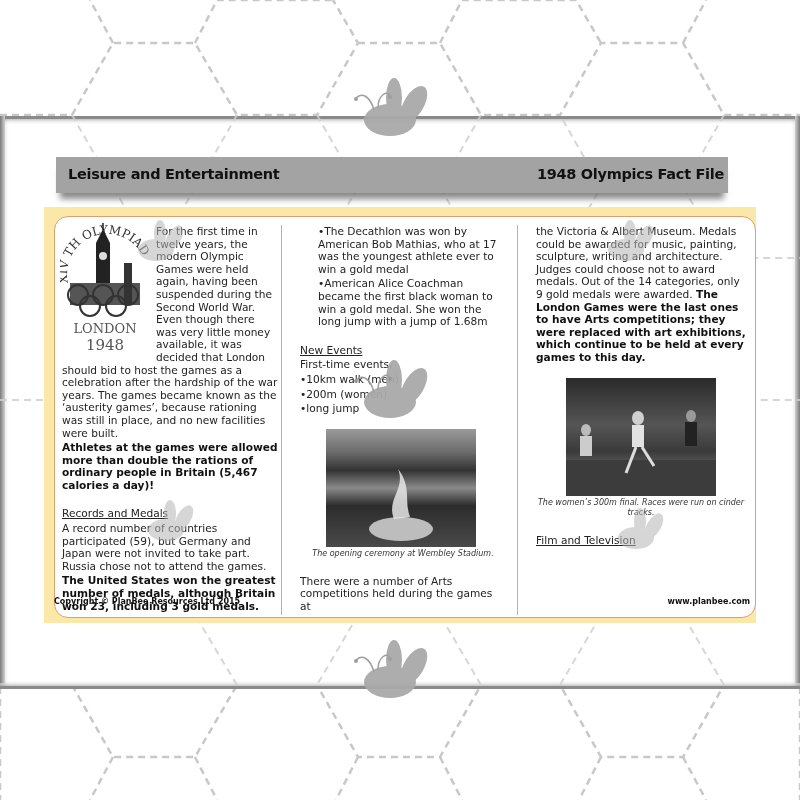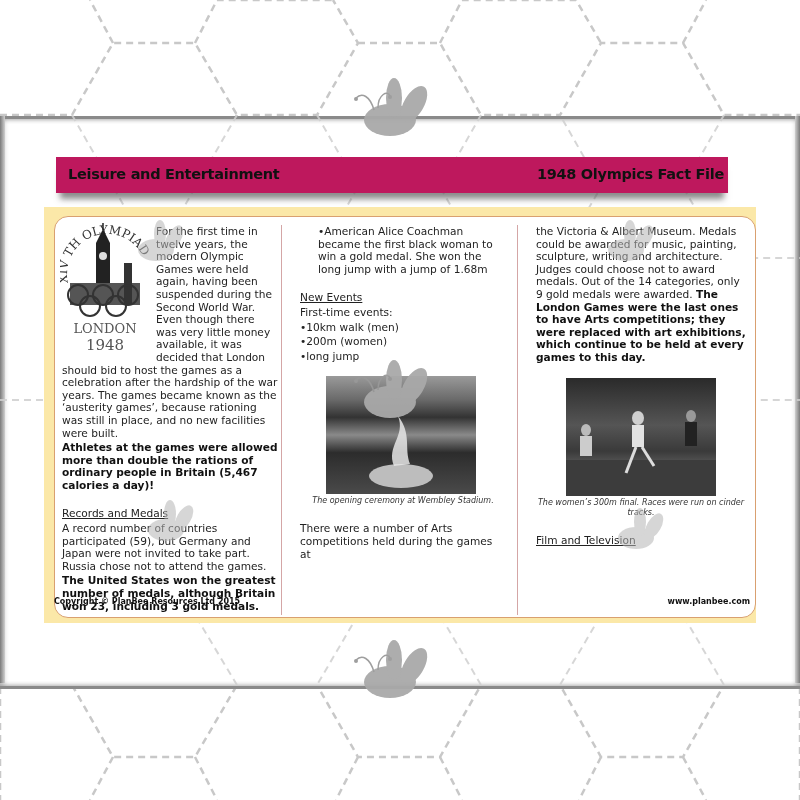--- a/index.html
+++ b/index.html
@@ -15,21 +15,21 @@
     border-top: 3px solid #8a8a8a;
     border-bottom: 3px solid #8a8a8a;
     box-shadow: inset 4px 0 5px rgba(0,0,0,0.25), inset -4px 0 5px rgba(0,0,0,0.25);
     z-index: 1;
   }
   .frame-left-edge { position:absolute; left:0; top:116px; width:5px; height:567px; background:linear-gradient(to right,#7a7a7a,#d0d0d0); z-index:2; }
   .frame-right-edge { position:absolute; right:0; top:116px; width:5px; height:567px; background:linear-gradient(to left,#7a7a7a,#d0d0d0); z-index:2; }
   .page { position: absolute; left: 0; top: 0; width: 800px; height: 800px; z-index: 3; }
   .header-bar {
     position: absolute; left: 56px; top: 157px; width: 672px; height: 36px;
-    background: #be185d;
+    background: #a3a3a3;
     box-shadow: 0 10px 6px -4px rgba(90,90,90,0.7);
   }
   .header-title, .header-right {
     position: absolute; top: 9px;
     font-family: "DejaVu Sans", sans-serif; font-weight: bold; font-size: 14.5px;
     color: #111; letter-spacing: -0.3px;
   }
   .header-title { left: 12px; }
   .header-right { right: 4px; }
   .yellow-band {
@@ -151,20 +151,21 @@
       </div>
       <p>For the first time in twelve years, the modern Olympic Games were held again, having been suspended during the Second World War. Even though there was very little money available, it was decided that London should bid to host the games as a celebration after the hardship of the war years. The games became known as the ‘austerity games’, because rationing was still in place, and no new facilities were built.</p>
       <p><b>Athletes at the games were allowed more than double the rations of ordinary people in Britain (5,467 calories a day)!</b></p>
       <div class="spacer"></div>
       <p class="u">Records and Medals</p>
       <p>A record number of countries participated (59), but Germany and Japan were not invited to take part. Russia chose not to attend the games.</p>
       <p><b>The United States won the greatest number of medals, although Britain won 23, including 3 gold medals.</b></p>
     </div>
 
     <div class="col col2">
+      <p class="indent">•The Decathlon was won by American Bob Mathias, who at 17 was the youngest athlete ever to win a gold medal</p>
       <p class="indent">•American Alice Coachman became the first black woman to win a gold medal. She won the long jump with a jump of 1.68m</p>
       <div class="spacer"></div>
       <p class="u">New Events</p>
       <p>First-time events:</p>
       <p>•10km walk (men)</p>
       <p>•200m (women)</p>
       <p>•long jump</p>
       <div class="spacer"></div>
       <div class="photo photo1">
         <svg width="150" height="118">

